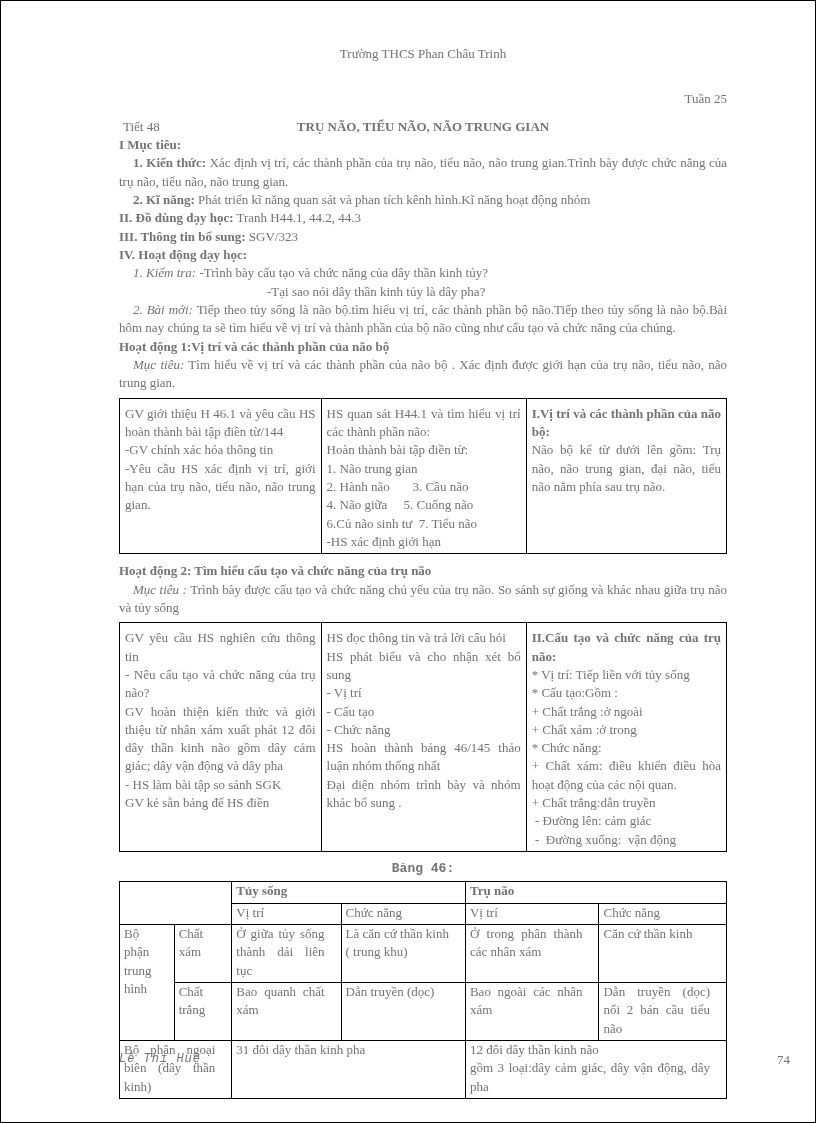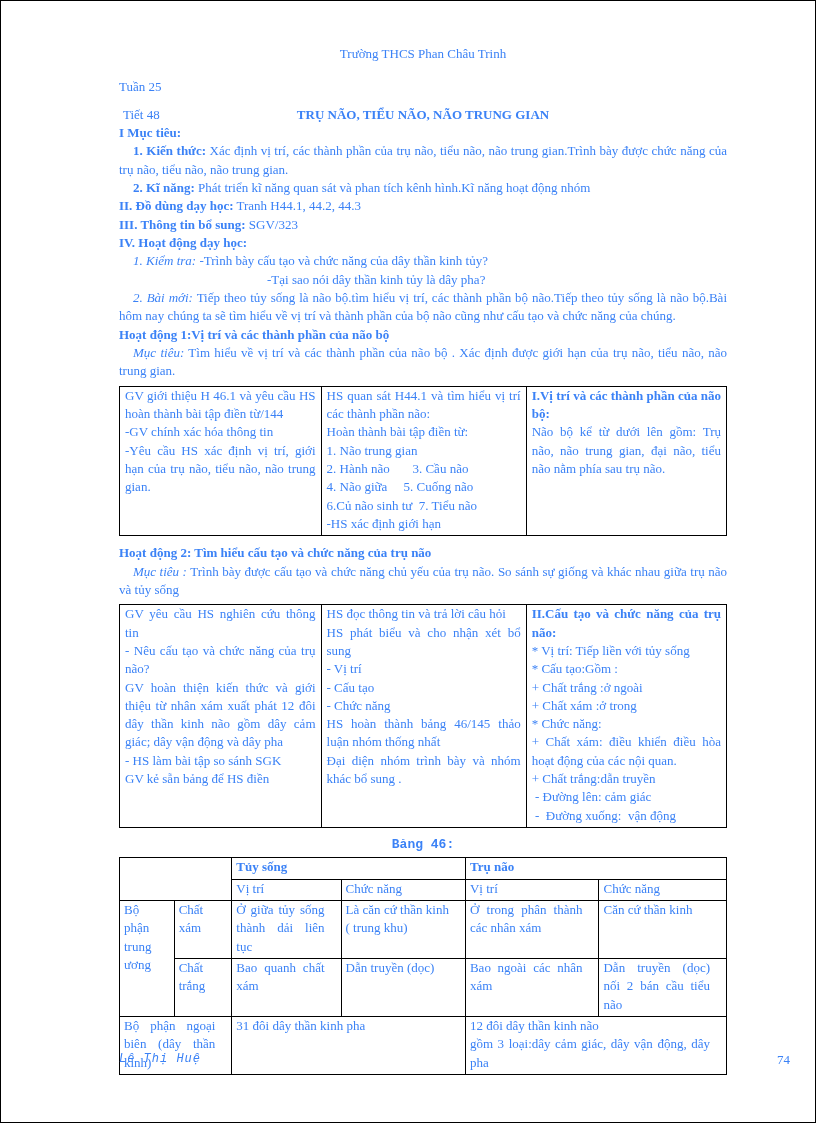--- a/index.html
+++ b/index.html
@@ -2,36 +2,36 @@
 <html lang="vi"><head>
 <meta charset="utf-8">
 <style>
   html,body{margin:0;padding:0;background:#fff;}
   .page{
     position:relative;
     width:814px;height:1121px;
     border:1px solid #000;
     background:#fff;
     font-family:"Liberation Serif","DejaVu Serif",serif;
-    font-size:13px;line-height:1.41;color:#3b82f6;
+    font-size:13px;line-height:1.41;color:#737373;
     overflow:hidden;
   }
   .content{padding:44px 88px 0 118px;}
   .center{text-align:center;}
   .b{font-weight:bold;}
   .i{font-style:italic;}
   .just{text-align:justify;}
   .ind{text-indent:14px;}
-  .week{margin-top:15px;}
+  .week{margin-top:27px;text-align:right;}
   .title-row{position:relative;margin-top:9px;}
   .period{position:absolute;left:4px;top:0;}
   .doc-title{display:block;text-align:center;font-weight:bold;font-size:13px;}
   .sub-q{margin-left:148px;}
   table{width:100%;border-collapse:collapse;table-layout:fixed;}
-  td{border:1px solid #000;vertical-align:top;padding:0 5px 2px 5px;}
+  td{border:1px solid #000;vertical-align:top;padding:6px 5px 2px 5px;}
   .cell{white-space:pre-wrap;text-align:justify;}
   .act-table{margin-top:5px;margin-bottom:8px;}
   .b46-caption{text-align:center;font-weight:bold;margin-top:2px;font-family:Liberation Mono, monospace;}
   .b46-table{margin-top:3px;}
   .b46-table td{padding:0 16px 2px 4px;}
   .author{
     position:absolute;left:118px;top:1050px;
     font-family:"Liberation Mono","DejaVu Sans Mono",monospace;
     font-style:italic;font-size:12px;letter-spacing:1px;
   }
@@ -167,21 +167,21 @@
         <td colspan="2" class="b">Trụ não</td>
       </tr>
       <tr>
         <td>Vị trí</td>
         <td>Chức năng</td>
         <td>Vị trí</td>
         <td>Chức năng</td>
       </tr>
       <tr>
         <td rowspan="2">
-          <div class="cell">Bộ phận trung ương</div>
+          <div class="cell">Bộ phận trung hình</div>
         </td>
         <td>
               <div class="cell">Chất xám</div>
             </td>
         <td>
               <div class="cell">Ở giữa tủy sống thành dải liên tục</div>
             </td>
         <td>
               <div class="cell">Là căn cứ thần kinh ( trung khu)</div>
             </td>

